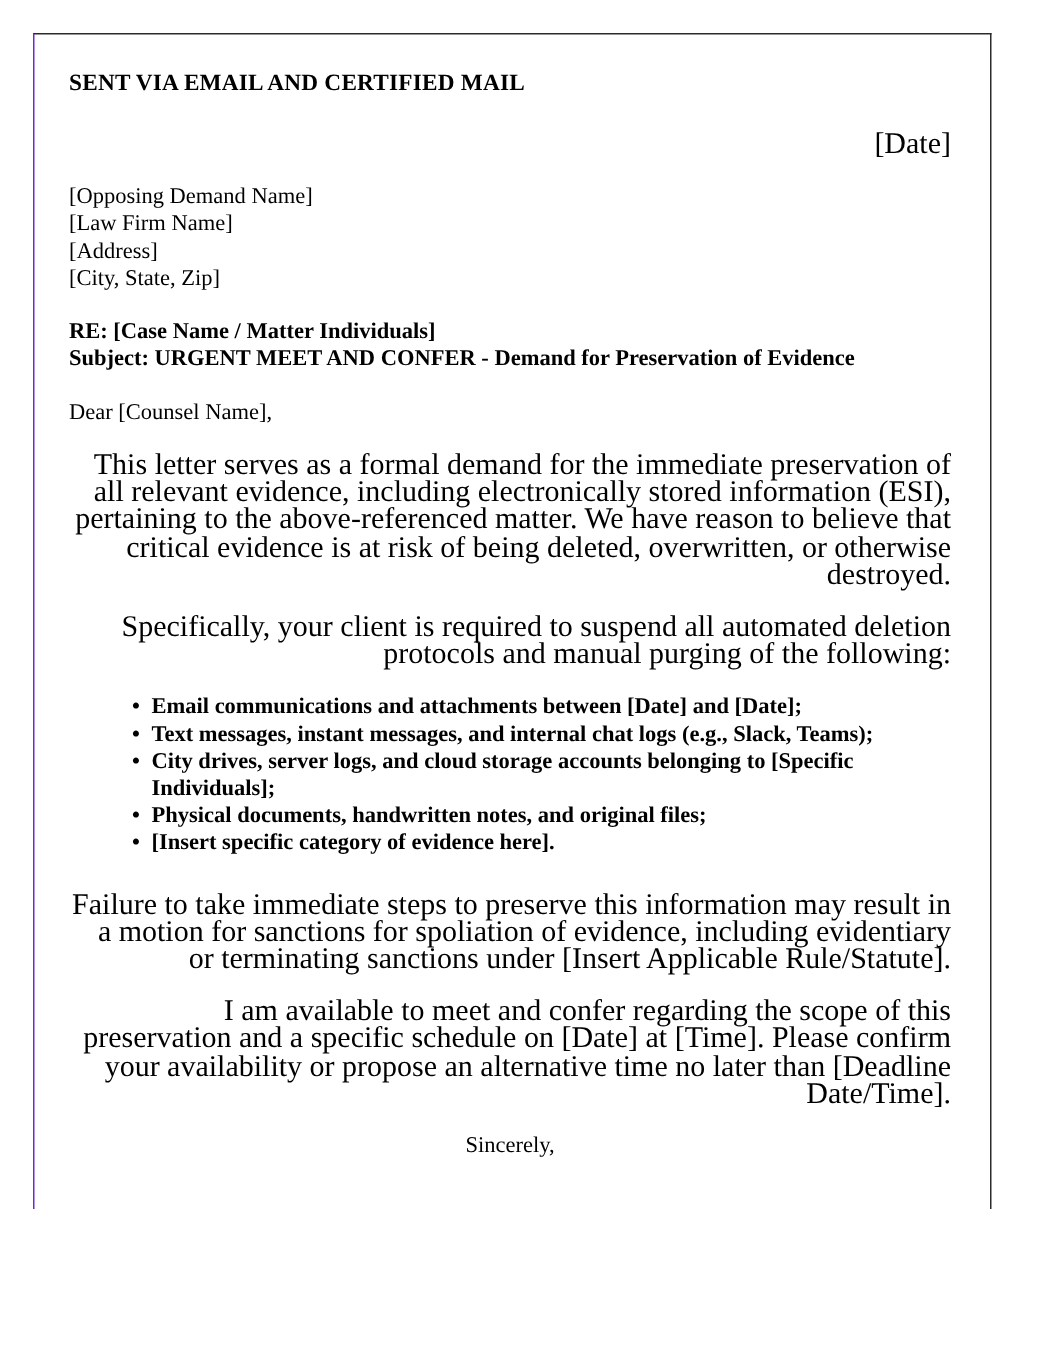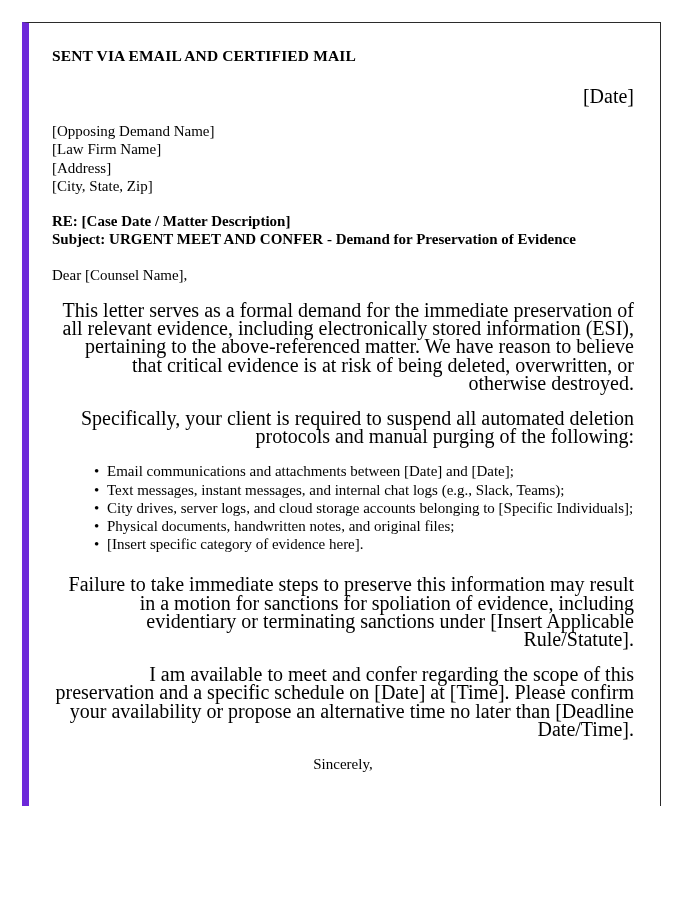--- a/index.html
+++ b/index.html
@@ -16,21 +16,21 @@
   }
 
   
   #page-sheet {
     position: absolute;
     left: 22px;
     top: 22px;
     width: 639px;      
     height: 784px;     
     box-sizing: border-box;
-    border-left: 7px solid #6d28d9;
+    border-left: 1px solid #6d28d9;
     border-top: 1px solid #2b2b2b;
     border-right: 1px solid #2b2b2b;
     border-bottom: none;
     background: #ffffff;
     overflow: hidden;
   }
 
   #letter-body {
     padding: 24px 26px 0 23px;
   }
@@ -73,20 +73,21 @@
   .salutation {
     font-size: 15px;
     line-height: 18.2px;
     margin: 0 0 17px 0;
   }
 
   ul.evidence-list {
     margin: 0 0 17px 0;
     padding: 0 0 0 42px;
     list-style: none;
+    font-weight: bold;
   }
   ul.evidence-list li {
     font-size: 15px;
     line-height: 18.2px;
     position: relative;
     padding-left: 13px;
     margin: 0;
   }
   ul.evidence-list li::before {
     content: "\2022";
@@ -127,21 +128,21 @@
     <div class="para">[Date]</div>
 
     <div class="block-lines">
       <span class="line">[Opposing Demand Name]</span>
       <span class="line">[Law Firm Name]</span>
       <span class="line">[Address]</span>
       <span class="line">[City, State, Zip]</span>
     </div>
 
     <div class="subject-block">
-      <span class="line">RE: [Case Date / Matter Description]</span>
+      <span class="line">RE: [Case Name / Matter Individuals]</span>
       <span class="line">Subject: URGENT MEET AND CONFER - Demand for Preservation of Evidence</span>
     </div>
 
     <div class="salutation">Dear [Counsel Name],</div>
 
     <div class="para">This letter serves as a formal demand for the immediate preservation of all relevant evidence, including electronically stored information (ESI), pertaining to the above-referenced matter. We have reason to believe that critical evidence is at risk of being deleted, overwritten, or otherwise destroyed.</div>
 
     <div class="para">Specifically, your client is required to suspend all automated deletion protocols and manual purging of the following:</div>
 
     <ul class="evidence-list">

